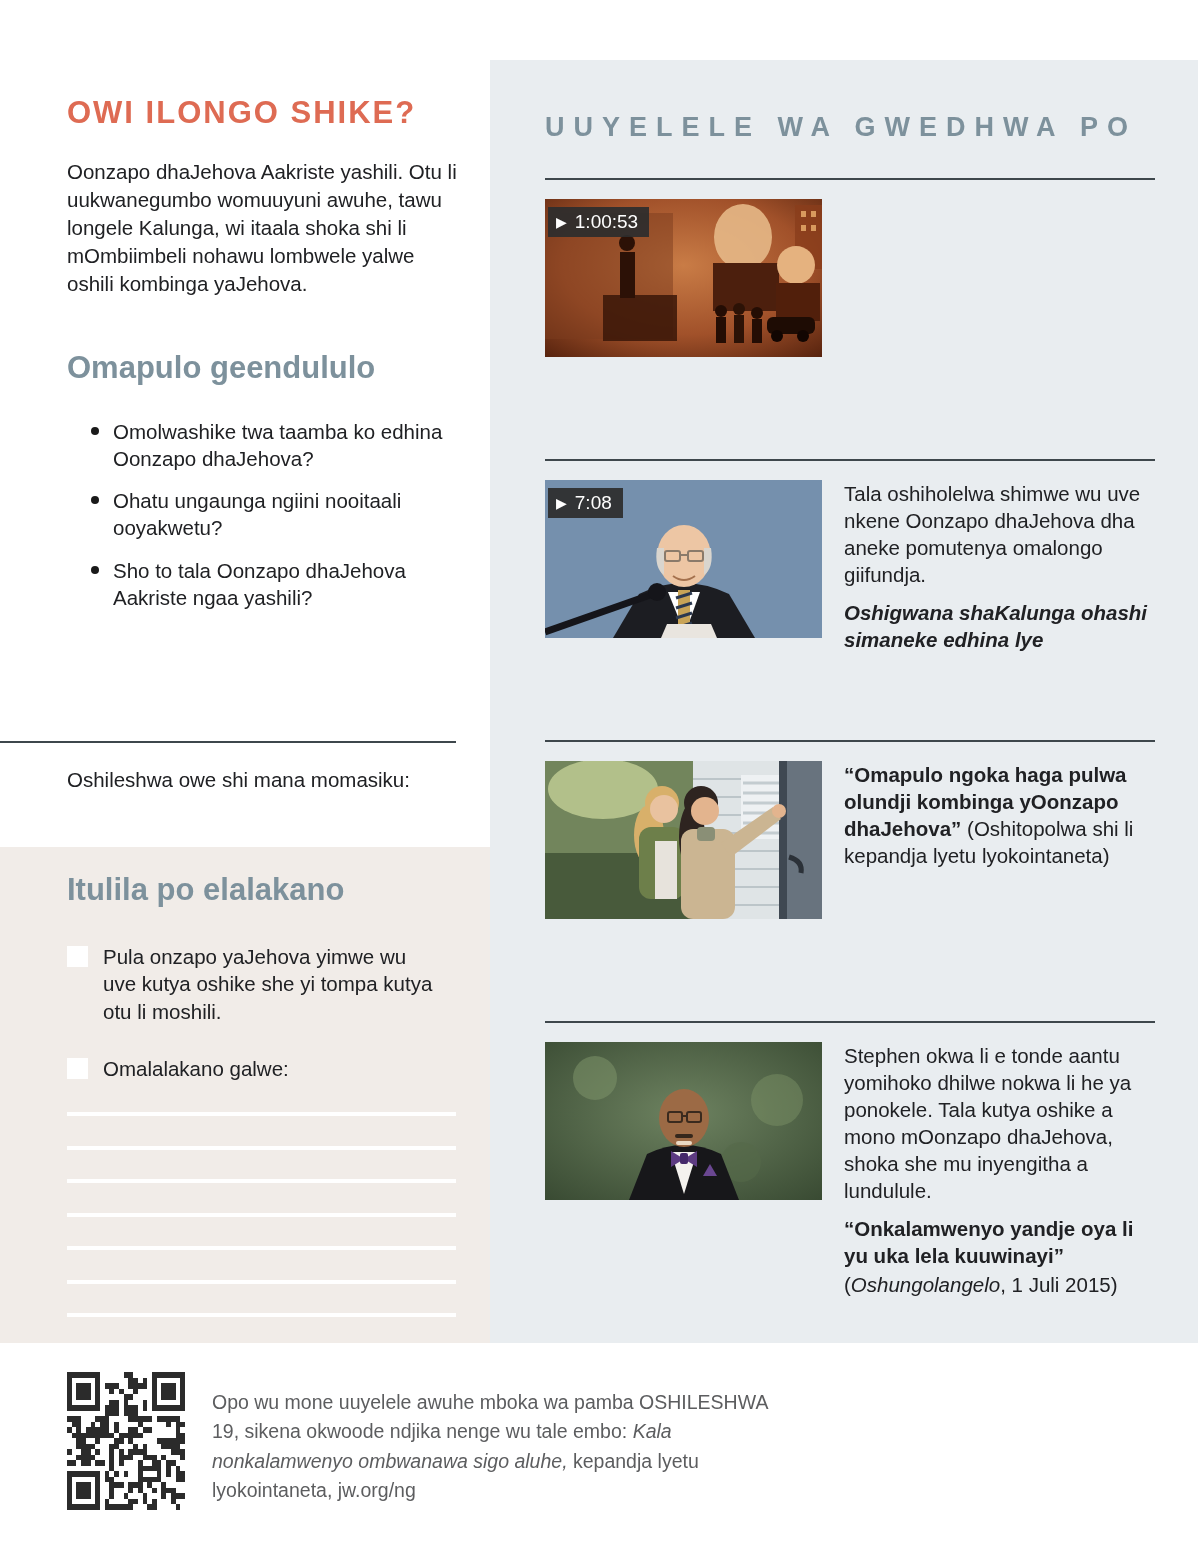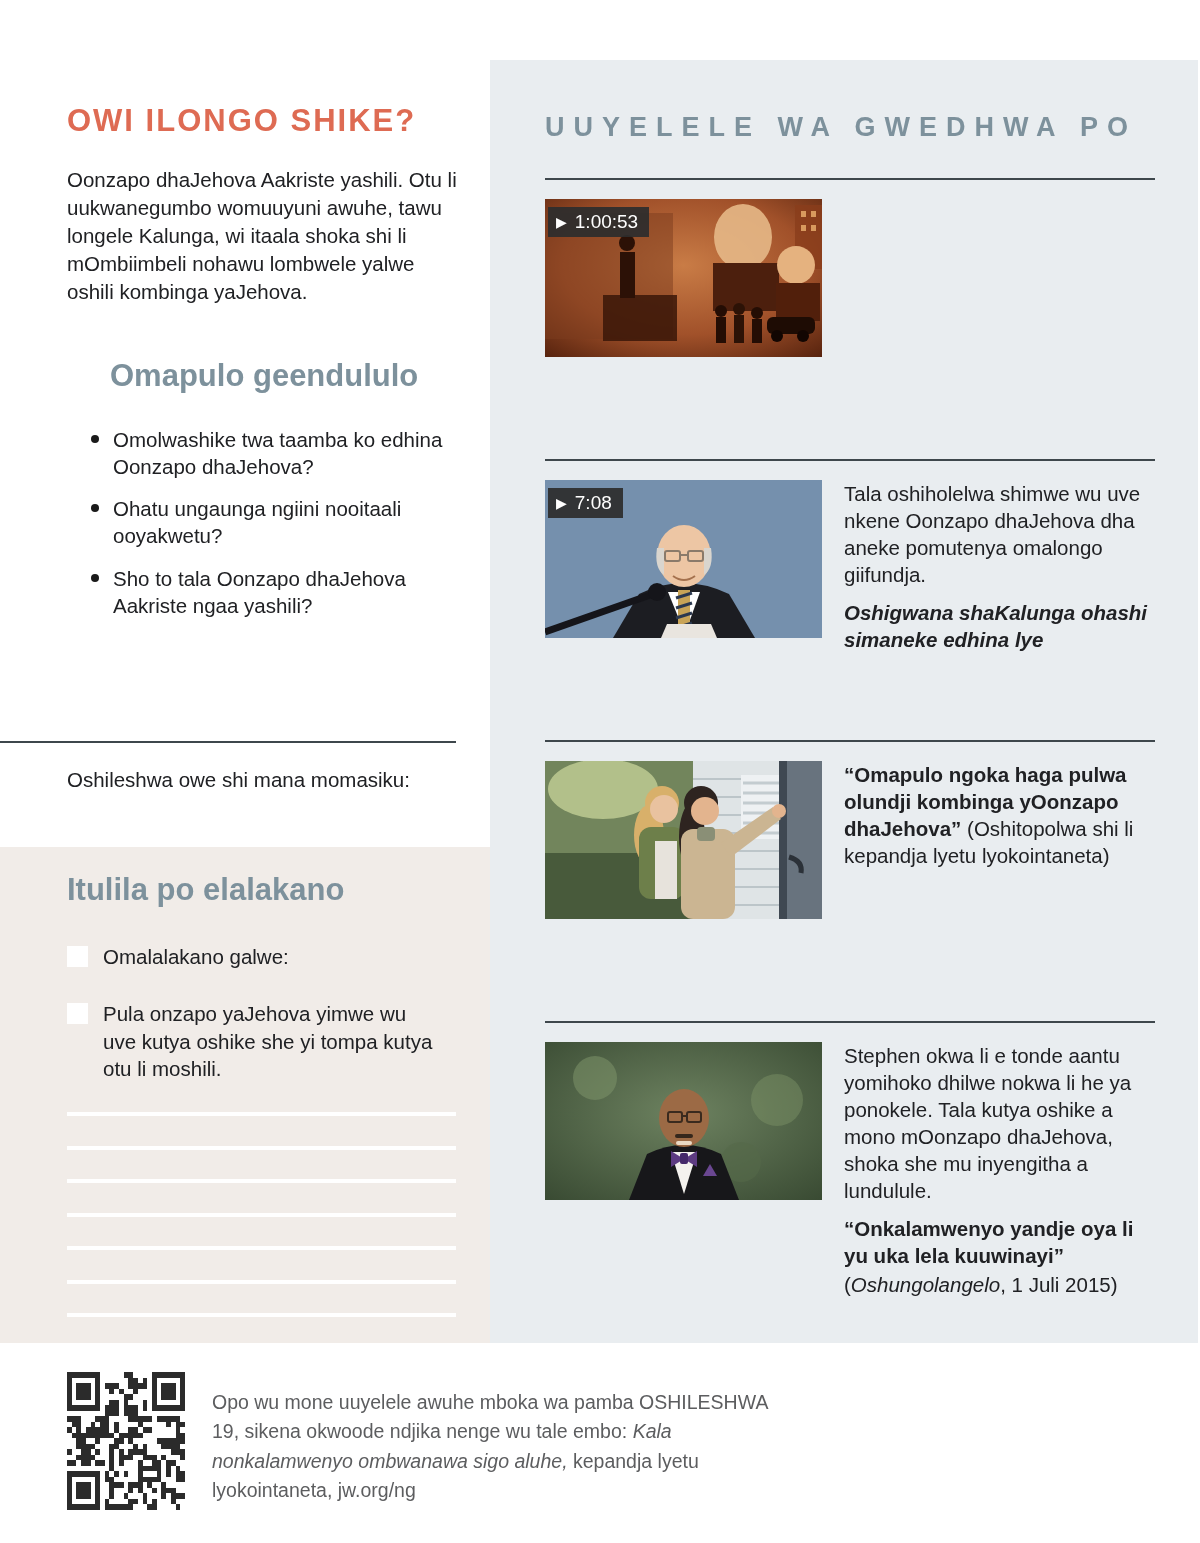--- a/index.html
+++ b/index.html
@@ -2,25 +2,25 @@
 <html style="--accent: #de6b53; --slate: #7d919c; --panel: #e9edf0; --goal: #f1ece8; --ink: #202124; --muted: #5c5d5f; --line: #3e474c;"><head>
 <meta charset="utf-8">
 <style>
   * { margin:0; padding:0; box-sizing:border-box; }
   html,body { background:#ffffff; }
   body { width:1200px; height:1543px; position:relative; font-family:"Liberation Sans", sans-serif; color:var(--ink,#202124); }
 
   .page { position:absolute; inset:0; width:1200px; height:1543px; background:#fff; overflow:hidden; }
 
   
-  .left-col { position:absolute; left:67px; top:104px; width:390px; }
+  .left-col { position:absolute; left:67px; top:96px; width:390px; }
   .h-accent { color:var(--accent,#de6b53); font-size:31px; font-weight:bold; letter-spacing:2px; line-height:1.1; }
   .intro { margin-top:28px; font-size:20.5px; line-height:1.36; }
   .h-slate { color:var(--slate,#7d919c); font-size:31px; font-weight:bold; line-height:1.1; }
-  .questions-heading { margin-top:54px;margin-left:43px; }
+  .questions-heading { margin-top:54px; }
   .q-list { list-style:none; margin-top:32px; padding-left:24px; }
   .q-list li { position:relative; padding-left:22px; font-size:20.5px; line-height:1.33; margin-bottom:15px; }
   .q-list li .dot { position:absolute; left:0; top:9px; width:8px; height:8px; border-radius:50%; background:#1a1a1a; }
 
   .rule-left { position:absolute; left:0; top:741px; width:456px; border-top:2px solid var(--line,#3e474c); }
   .reading-label { position:absolute; left:67px; top:766px; width:390px; font-size:20.5px; line-height:1.35; }
 
   
   .goal-block { position:absolute; left:0; top:847px; width:516px; height:496px; background:var(--goal,#f1ece8); padding:26px 0 0 67px; }
   .goal-title { margin-bottom:36px; }
@@ -67,25 +67,25 @@
     </ul>
   </div>
 
   <div class="rule-left"></div>
   <p class="reading-label">Oshileshwa owe shi mana momasiku:</p>
 
   <div class="goal-block">
     <h2 class="h-slate goal-title">Itulila po elalakano</h2>
     <div class="check-item">
       <span class="checkbox"></span>
-      <span class="txt">Omalalakano galwe:</span>
+      <span class="txt">Pula onzapo yaJehova yimwe wu uve kutya oshike she yi tompa kutya otu li moshili.</span>
     </div>
     <div class="check-item">
       <span class="checkbox"></span>
-      <span class="txt">Pula onzapo yaJehova yimwe wu uve kutya oshike she yi tompa kutya otu li moshili.</span>
+      <span class="txt">Omalalakano galwe:</span>
     </div>
     <div class="write-lines">
       <div class="write-line"></div>
       <div class="write-line"></div>
       <div class="write-line"></div>
       <div class="write-line"></div>
       <div class="write-line"></div>
       <div class="write-line"></div>
       <div class="write-line"></div>
     </div>

